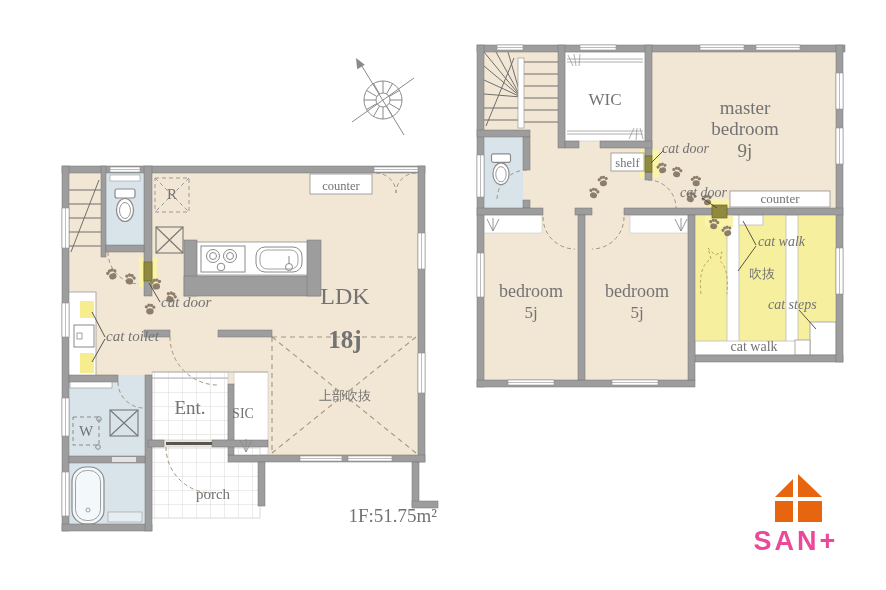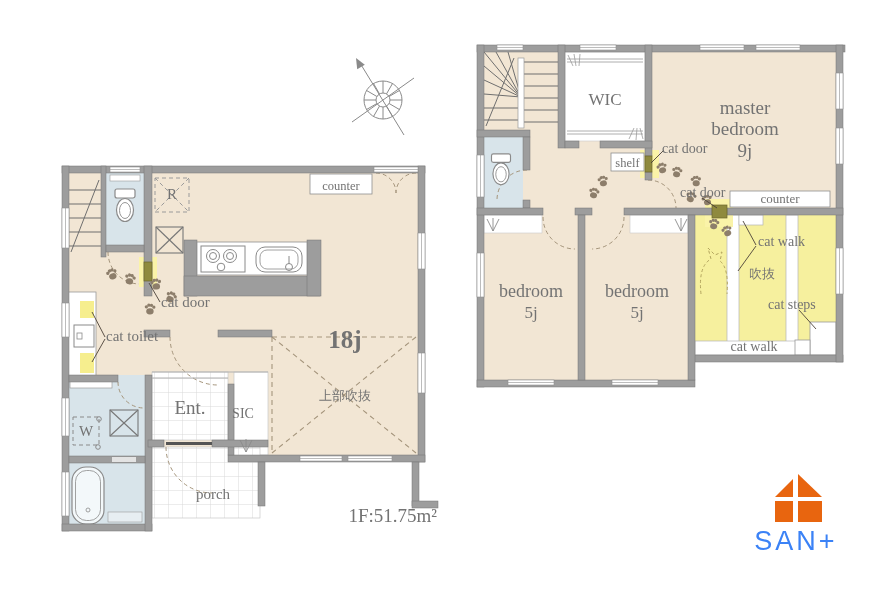--- a/index.html
+++ b/index.html
@@ -1,25 +1,25 @@
 <!DOCTYPE html>
 <html><head>
 <meta charset="utf-8">
 <style>
   html,body{margin:0;padding:0;background:#ffffff;}
   #canvas{position:relative;width:886px;height:590px;background:#ffffff;overflow:hidden;
           font-family:"Liberation Serif","DejaVu Serif",serif;}
   svg{position:absolute;left:0;top:0;}
   .lbl{position:absolute;color:#737373;text-align:center;line-height:1.12;white-space:nowrap;
        font-family:"Liberation Serif","DejaVu Serif",serif;}
-  .left{text-align:right;}
+  .left{text-align:right;font-style:italic;}
   .right{text-align:right;}
   .wrap{white-space:normal;}
-  .logo-text{font-family:"Liberation Sans","DejaVu Sans",sans-serif;color:#3b82f6;
-             letter-spacing:3px;font-weight:400;}
+  .logo-text{font-family:"Liberation Sans","DejaVu Sans",sans-serif;color:#ec4899;
+             letter-spacing:3px;font-weight:700;}
 </style>
 </head>
 <body>
 
 <div id="canvas">
 
 <svg width="886" height="590" viewBox="0 0 886 590">
   <defs>
     <pattern id="tile" width="14" height="14" patternUnits="userSpaceOnUse">
       <rect width="14" height="14" fill="#ffffff"></rect>
@@ -371,20 +371,21 @@
   <g fill="#e8650f">
     <polygon points="775,497 793,479 793,497"></polygon>
     <polygon points="798,474 822,497 798,497"></polygon>
     <rect x="775" y="501" width="18" height="21"></rect>
     <rect x="798" y="501" width="24" height="21"></rect>
   </g>
 </svg>
 
 <div class="lbl" style="left:310px;top:179px;width:62px;font-size:12.5px;">counter</div>
 <div class="lbl" style="left:158px;top:186px;width:28px;font-size:15px;">R</div>
+<div class="lbl" style="left:300px;top:283px;width:90px;font-size:24px;">LDK</div>
 <div class="lbl" style="left:300px;top:326px;width:90px;font-size:25px;font-weight:bold;">18j</div>
 <div class="lbl left" style="left:161px;top:294px;font-size:15px;">cat door</div>
 <div class="lbl left" style="left:106px;top:328px;font-size:15px;">cat toilet</div>
 <div class="lbl" style="left:74px;top:423px;width:24px;font-size:15px;">W</div>
 <div class="lbl" style="left:160px;top:397px;width:60px;font-size:19px;">Ent.</div>
 <div class="lbl" style="left:228px;top:406px;width:30px;font-size:14px;">SIC</div>
 <div class="lbl" style="left:305px;top:389px;width:80px;font-size:13px;">上部吹抜</div>
 <div class="lbl" style="left:186px;top:486px;width:54px;font-size:15px;">porch</div>
 <div class="lbl right" style="left:305px;top:505px;width:132px;font-size:19px;">1F:51.75m²</div>
 

